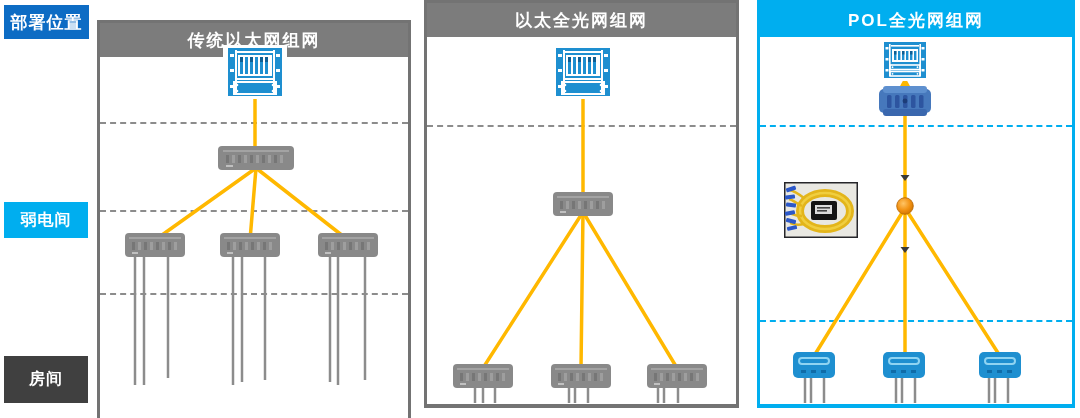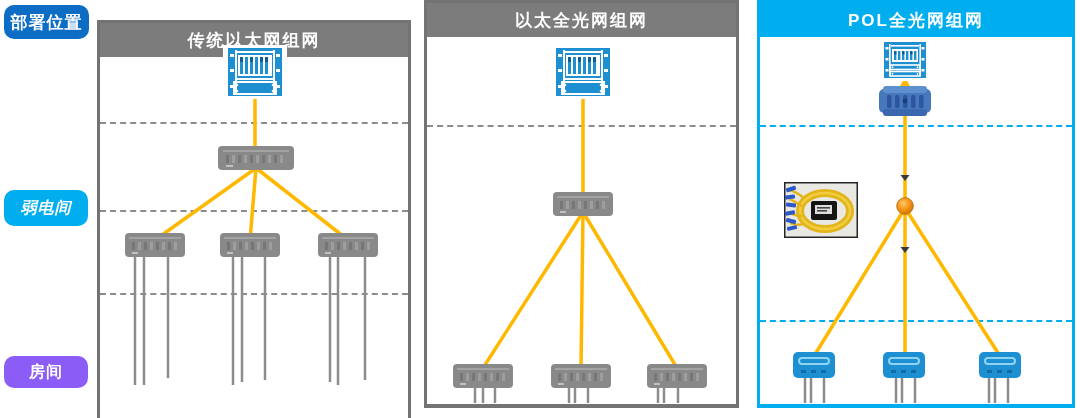--- a/index.html
+++ b/index.html
@@ -3,26 +3,26 @@
 <meta charset="utf-8">
 <style>
   html,body{margin:0;padding:0;background:#ffffff;}
   .canvas{
     position:relative;width:1080px;height:418px;background:#ffffff;
     font-family:"Liberation Sans",sans-serif;overflow:hidden;
   }
   
   .side-label{
     position:absolute;display:flex;align-items:center;justify-content:center;
-    color:#ffffff;font-weight:bold;font-size:16px;letter-spacing:1px;z-index:5;border-radius:10px;
+    color:#ffffff;font-weight:bold;font-size:16px;letter-spacing:1px;z-index:5;
   }
   .side-label.deploy{left:4px;top:5px;width:85px;height:34px;background:#0D6CC4;font-size:17px;}
   .side-label.core{left:4px;top:64px;width:84px;height:35px;background:#00AEEF;}
-  .side-label.weak{left:4px;top:190px;width:84px;height:36px;background:#00AEEF;font-style:italic;}
-  .side-label.room{left:4px;top:356px;width:84px;height:32px;background:#8b5cf6;}
+  .side-label.weak{left:4px;top:202px;width:84px;height:36px;background:#00AEEF;}
+  .side-label.room{left:4px;top:356px;width:84px;height:47px;background:#404040;}
   
   .col{
     position:absolute;top:0;height:408px;background:#ffffff;box-sizing:border-box;
     border:3px solid #737373;border-bottom-width:4px;z-index:0;
   }
   .col.c1{left:97px;width:314px;margin-top:20px;}
   .col.c2{left:424px;width:315px;}
   .col.c3{left:757px;width:318px;border-color:#00AEEF;}
   .col .hdr{
     height:34px;display:flex;align-items:center;justify-content:center;

